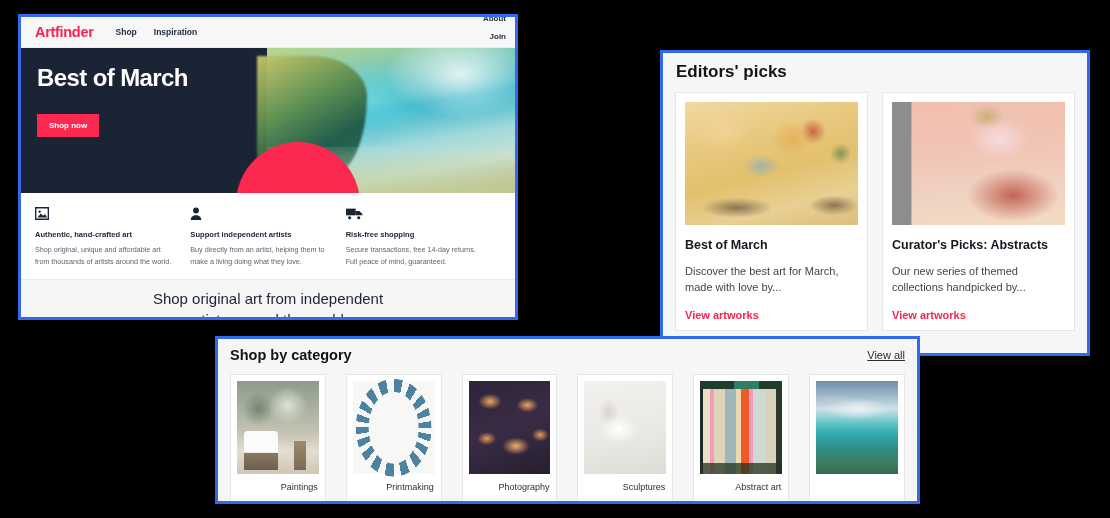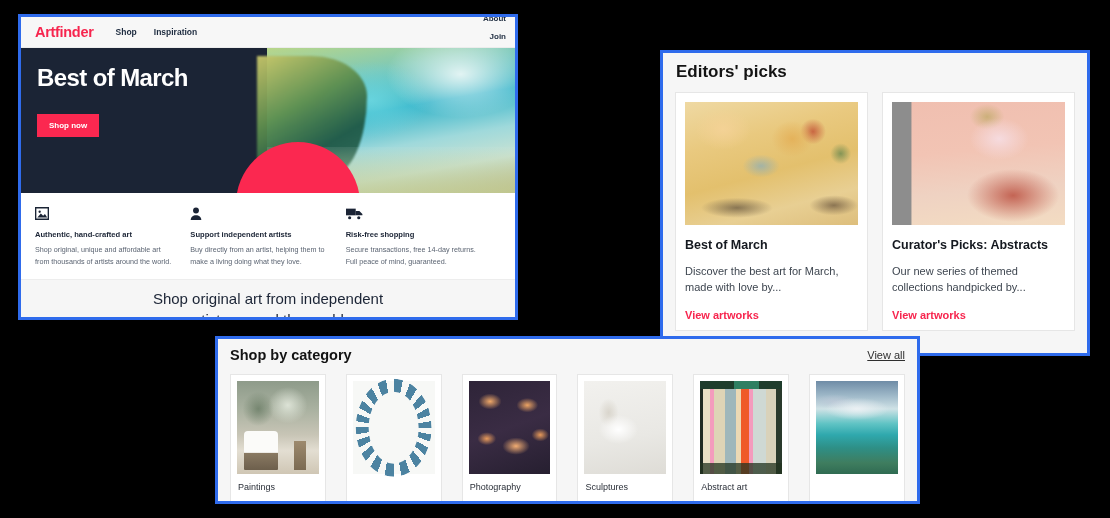--- a/index.html
+++ b/index.html
@@ -143,21 +143,21 @@
   }
 
   
   #panel-category { left: 215px; top: 336px; width: 705px; height: 168px; background:#f6f6f6; }
   .cat-head { display:flex; align-items:flex-end; padding: 8px 12px 0 12px; }
   .cat-title { font-size: 14.5px; font-weight: bold; color:#131313; }
   .cat-viewall {
     margin-left:auto; font-size: 11px; color:#2f2f2f;
     text-decoration: underline; cursor:pointer; padding-bottom: 2px;
   }
-  .cat-grid { display:flex; gap: 20px; padding: 11px 12px 12px 12px; }
+  .cat-grid { display:flex; gap: 20px; padding: 11px 12px 12px 12px; text-align: right; }
   .cat-card { flex:1; background:#fff; border:1px solid #e6e6e6; padding: 6px 6px 0 6px; min-width:0; }
   .cat-img { width:100%; height: 93px; }
   .cat-label {
     font-size: 9px; color:#2a2f38; padding: 8px 1px 9px 1px;
     white-space: nowrap; overflow: hidden; text-overflow: ellipsis;
   }
 
   .art-paintings {
     background:
       radial-gradient(ellipse 28px 26px at 62% 26%, rgba(226,232,220,.9), rgba(226,232,220,0) 70%),
@@ -343,20 +343,21 @@
 
       <div class="cat-card">
         <div class="cat-img art-paintings">
           <div class="art-paintings-inner"></div>
         </div>
         <div class="cat-label">Paintings</div>
       </div>
 
       <div class="cat-card">
         <div class="cat-img art-printmaking"></div>
+        <div class="cat-label">Printmaking</div>
       </div>
 
       <div class="cat-card">
         <div class="cat-img art-photography"></div>
         <div class="cat-label">Photography</div>
       </div>
 
       <div class="cat-card">
         <div class="cat-img art-sculptures"></div>
         <div class="cat-label">Sculptures</div>

